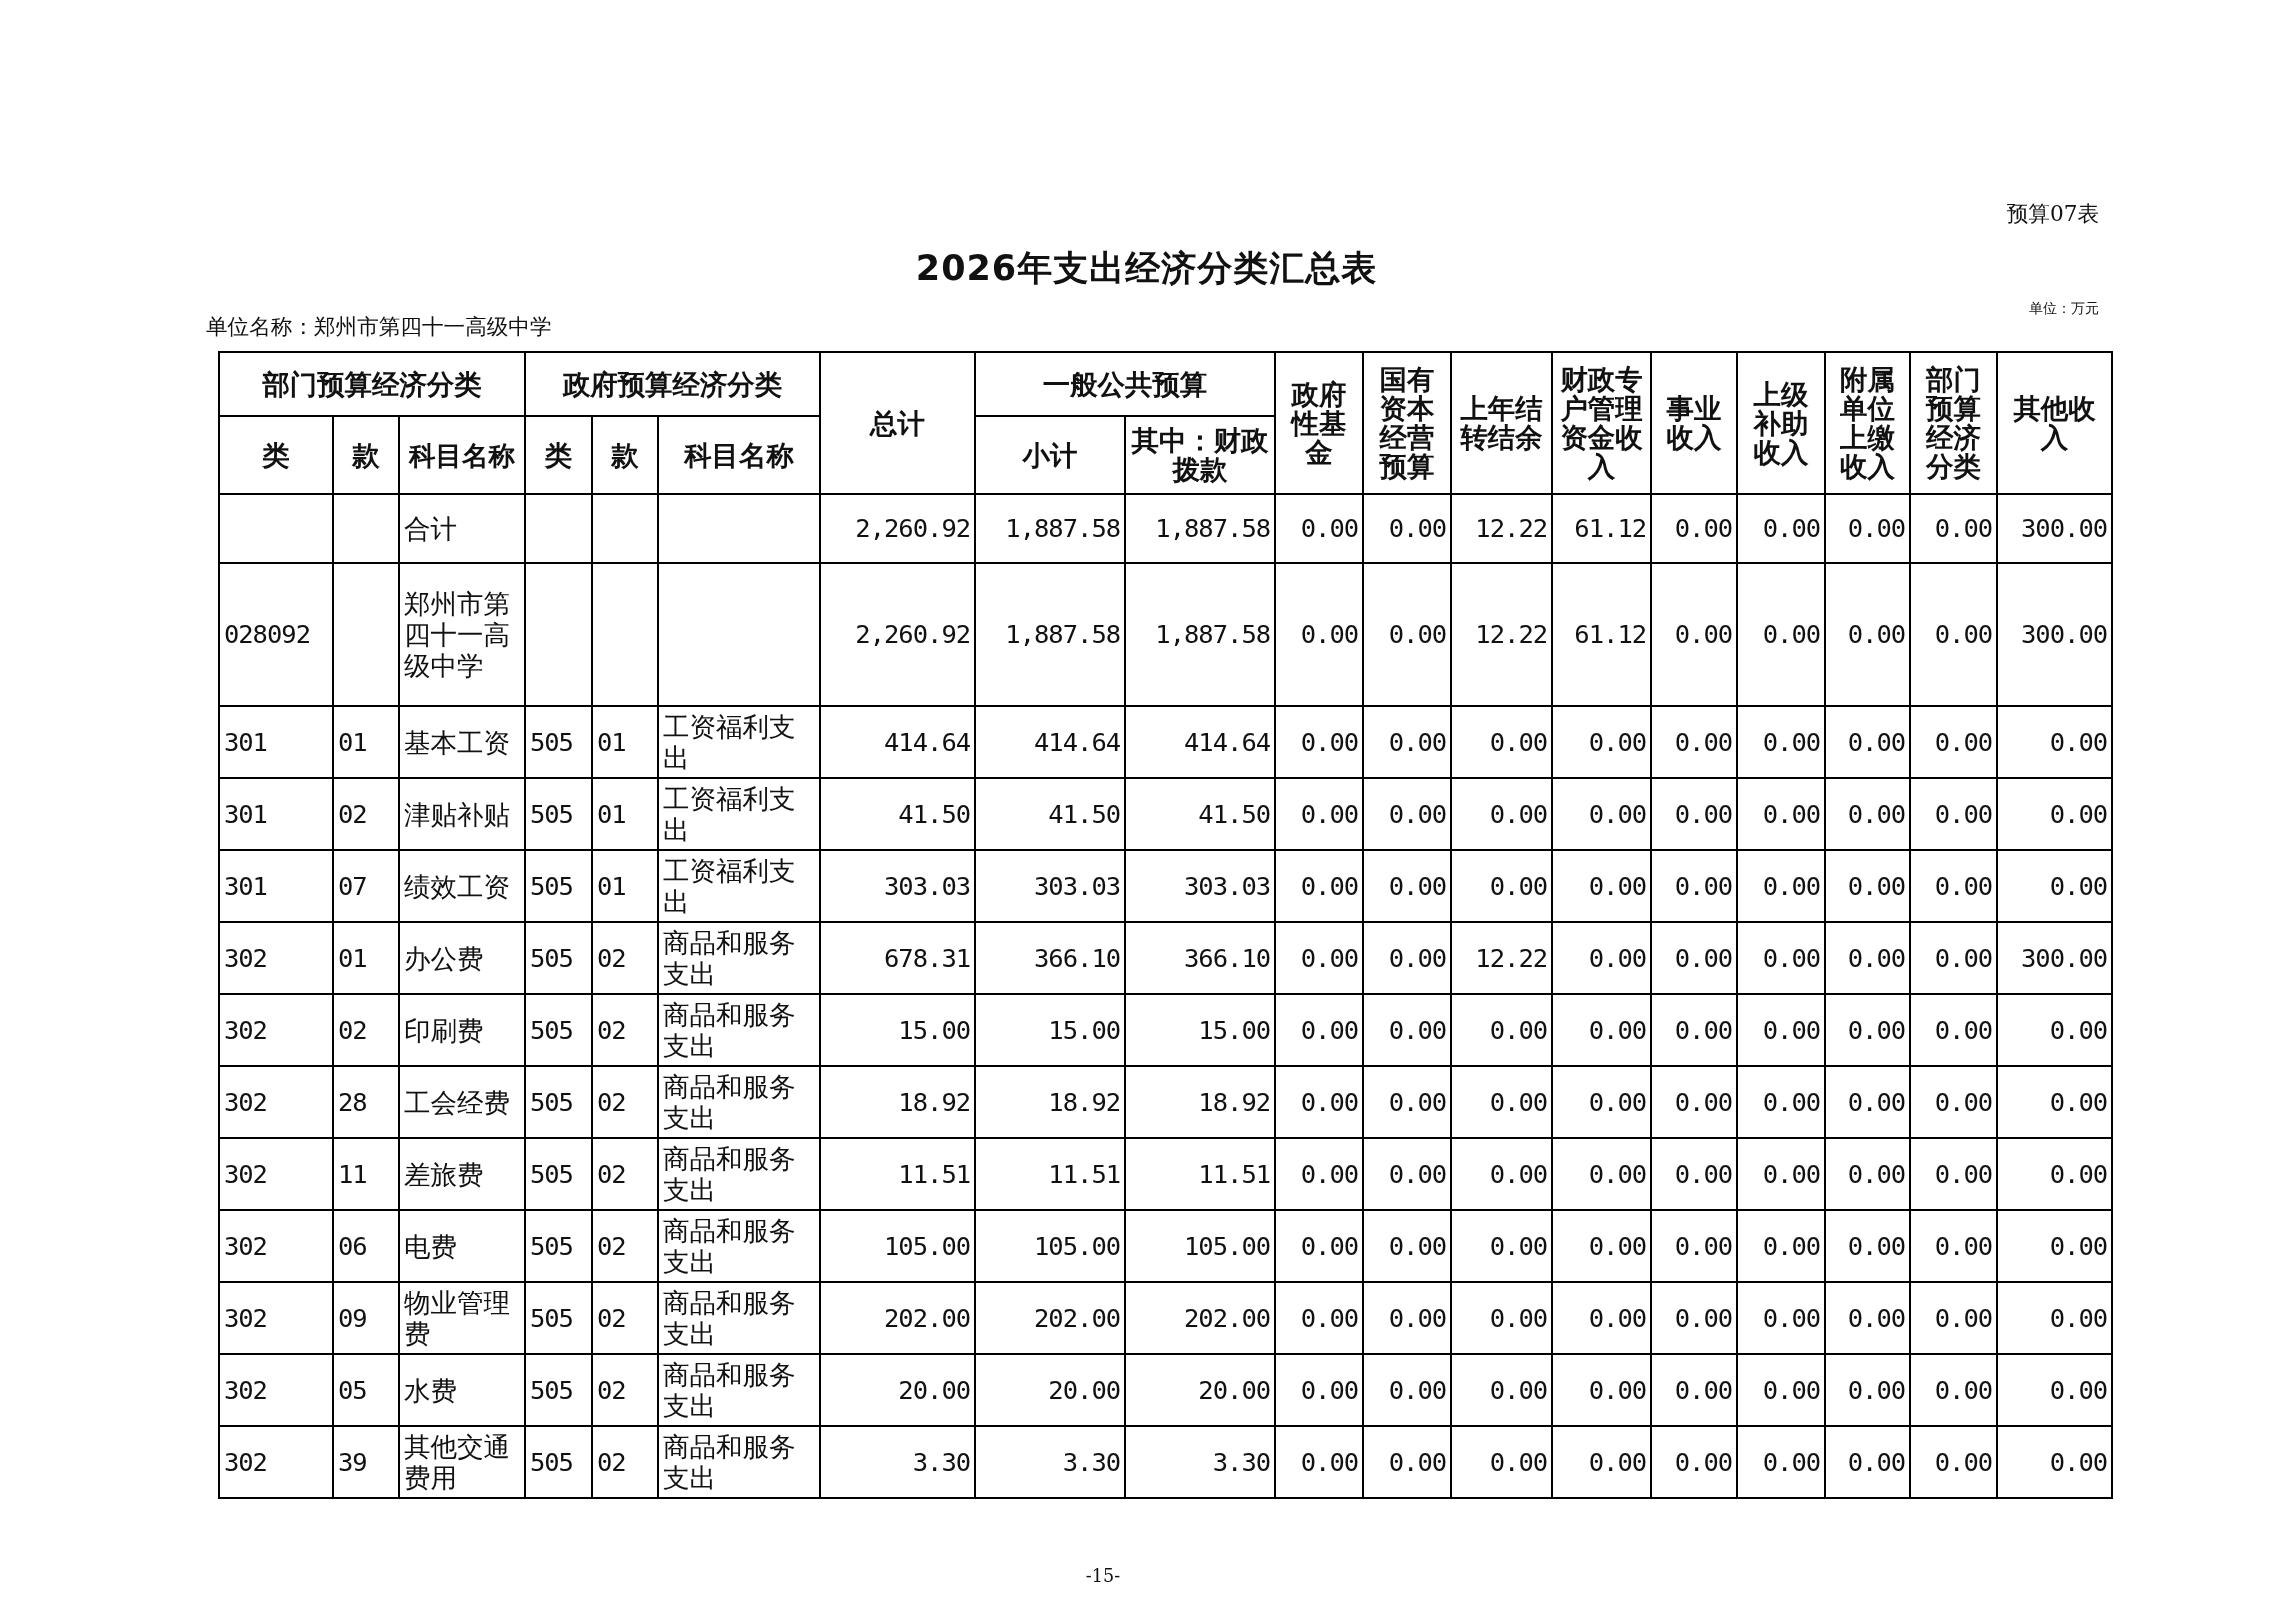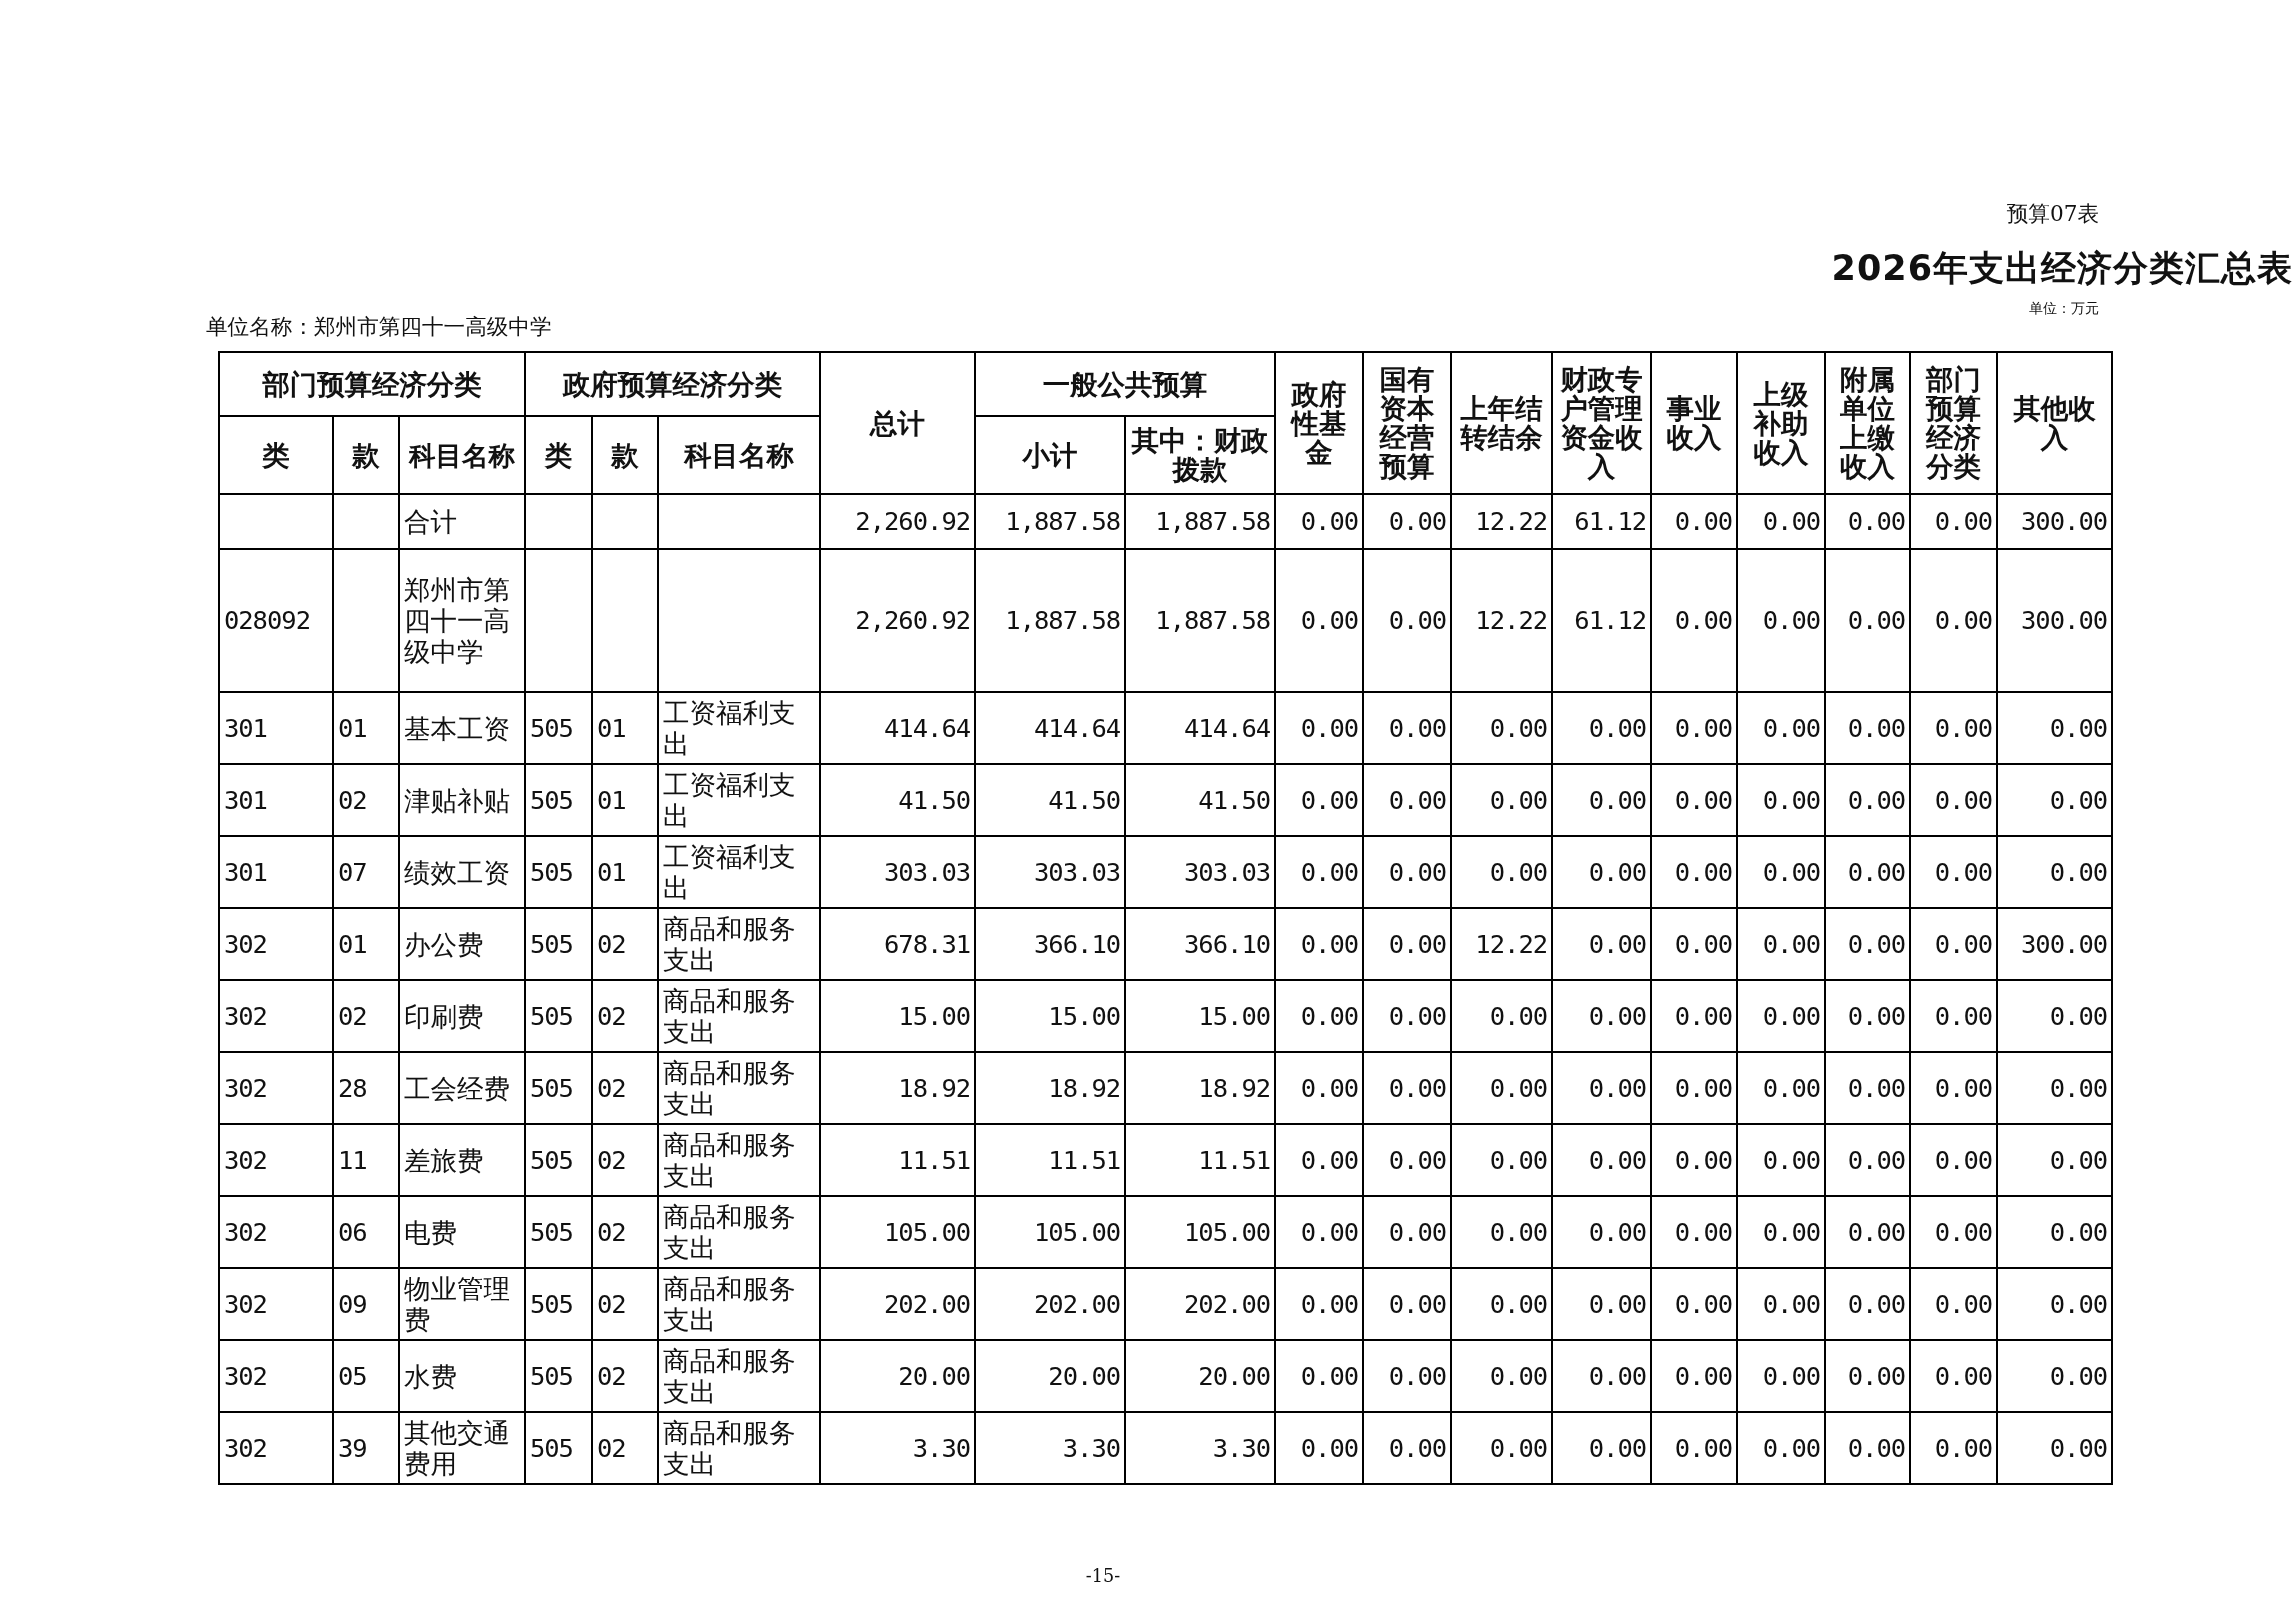--- a/index.html
+++ b/index.html
@@ -1,19 +1,19 @@
 <!DOCTYPE html>
 <html><head>
 <meta charset="utf-8">
 <style>
   html, body { margin: 0; padding: 0; background: #ffffff; }
   body { width: 2293px; height: 1620px; position: relative; overflow: hidden;
          font-family: "DejaVu Serif", "Liberation Serif", serif; color: #111; }
   .form-no { position: absolute; right: 194px; top: 199px; font-size: 21.6px; }
-  .title { position: absolute; left: 0; width: 2293px; top: 245px; text-align: right;
+  .title { position: absolute; left: 0; width: 2293px; top: 245px; text-align: center;
            font-family: "DejaVu Sans", "Liberation Sans", sans-serif; font-weight: bold; font-size: 35px; letter-spacing: 1px; }
   .unit-name { position: absolute; left: 206px; top: 312px; font-size: 21.6px; text-align: right; }
   .unit { position: absolute; right: 194px; top: 300px; font-size: 14px; }
   table.grid { position: absolute; left: 218px; top: 351px; border-collapse: collapse; table-layout: fixed; }
   table.grid td, table.grid th { border: 2.9px solid #000; padding: 0 3.9px; overflow: hidden; }
   th { font-family: "DejaVu Sans", "Liberation Sans", sans-serif; font-weight: bold; font-size: 27.4px; line-height: 29px; text-align: center; }
   td { font-family: "DejaVu Serif", "Liberation Serif", serif; font-size: 26.5px; line-height: 31px; }
   td.num { text-align: right; font-family: "DejaVu Sans Mono", "Liberation Mono", monospace; font-size: 25.5px; letter-spacing: -1px; }
   td.code { text-align: left; font-family: "DejaVu Sans Mono", "Liberation Mono", monospace; font-size: 25.5px; letter-spacing: -1px; padding-left: 2px; margin-top: 46px; }
   td.txt { text-align: left; padding-left: 2px; word-break: break-all; }
@@ -69,21 +69,21 @@
       <th>款</th>
       <th style="padding:0;font-size:26.5px">科目名称</th>
       <th>类</th>
       <th>款</th>
       <th>科目名称</th>
       <th>小计</th>
       <th>其中：财政拨款</th>
     </tr>
   </thead>
   <tbody id="rows">
-      <tr style="height: 55px;">
+      <tr style="height: 69px;">
         <td class="code"></td>
         <td class="code"></td>
         <td class="txt">合计</td>
         <td class="code"></td>
         <td class="code"></td>
         <td class="txt"></td>
         <td class="num">2,260.92</td>
         <td class="num">1,887.58</td>
         <td class="num">1,887.58</td>
         <td class="num">0.00</td>

